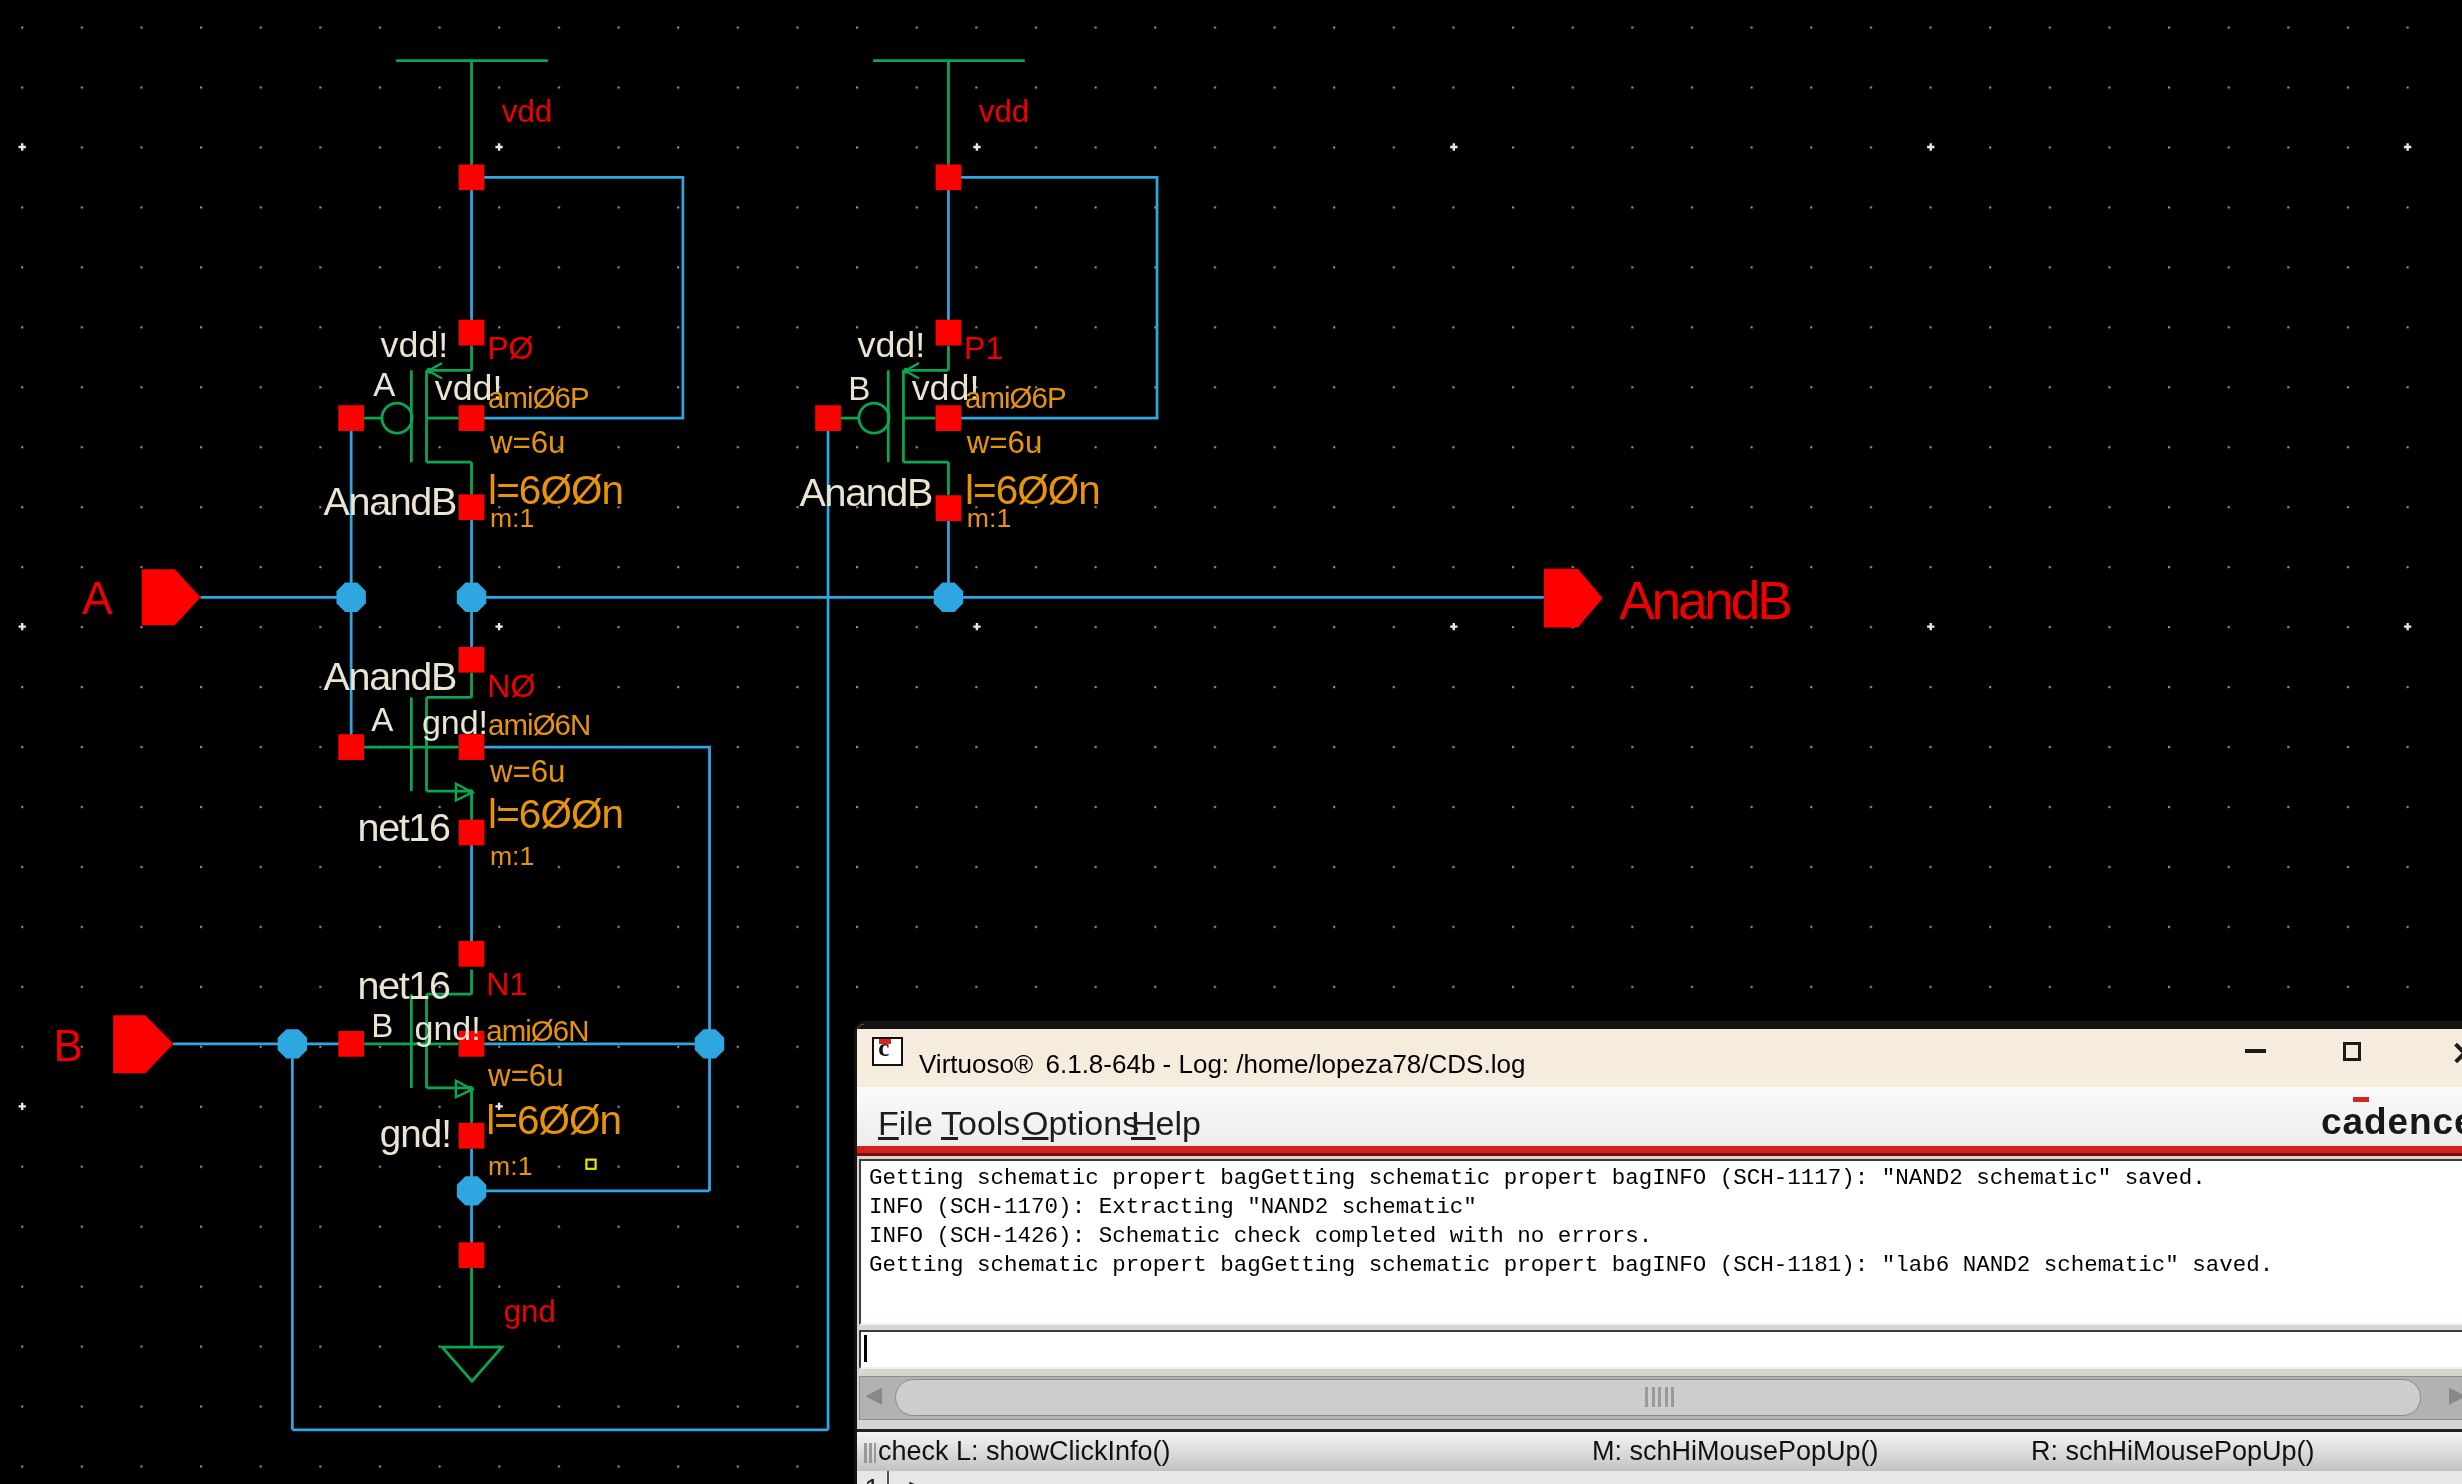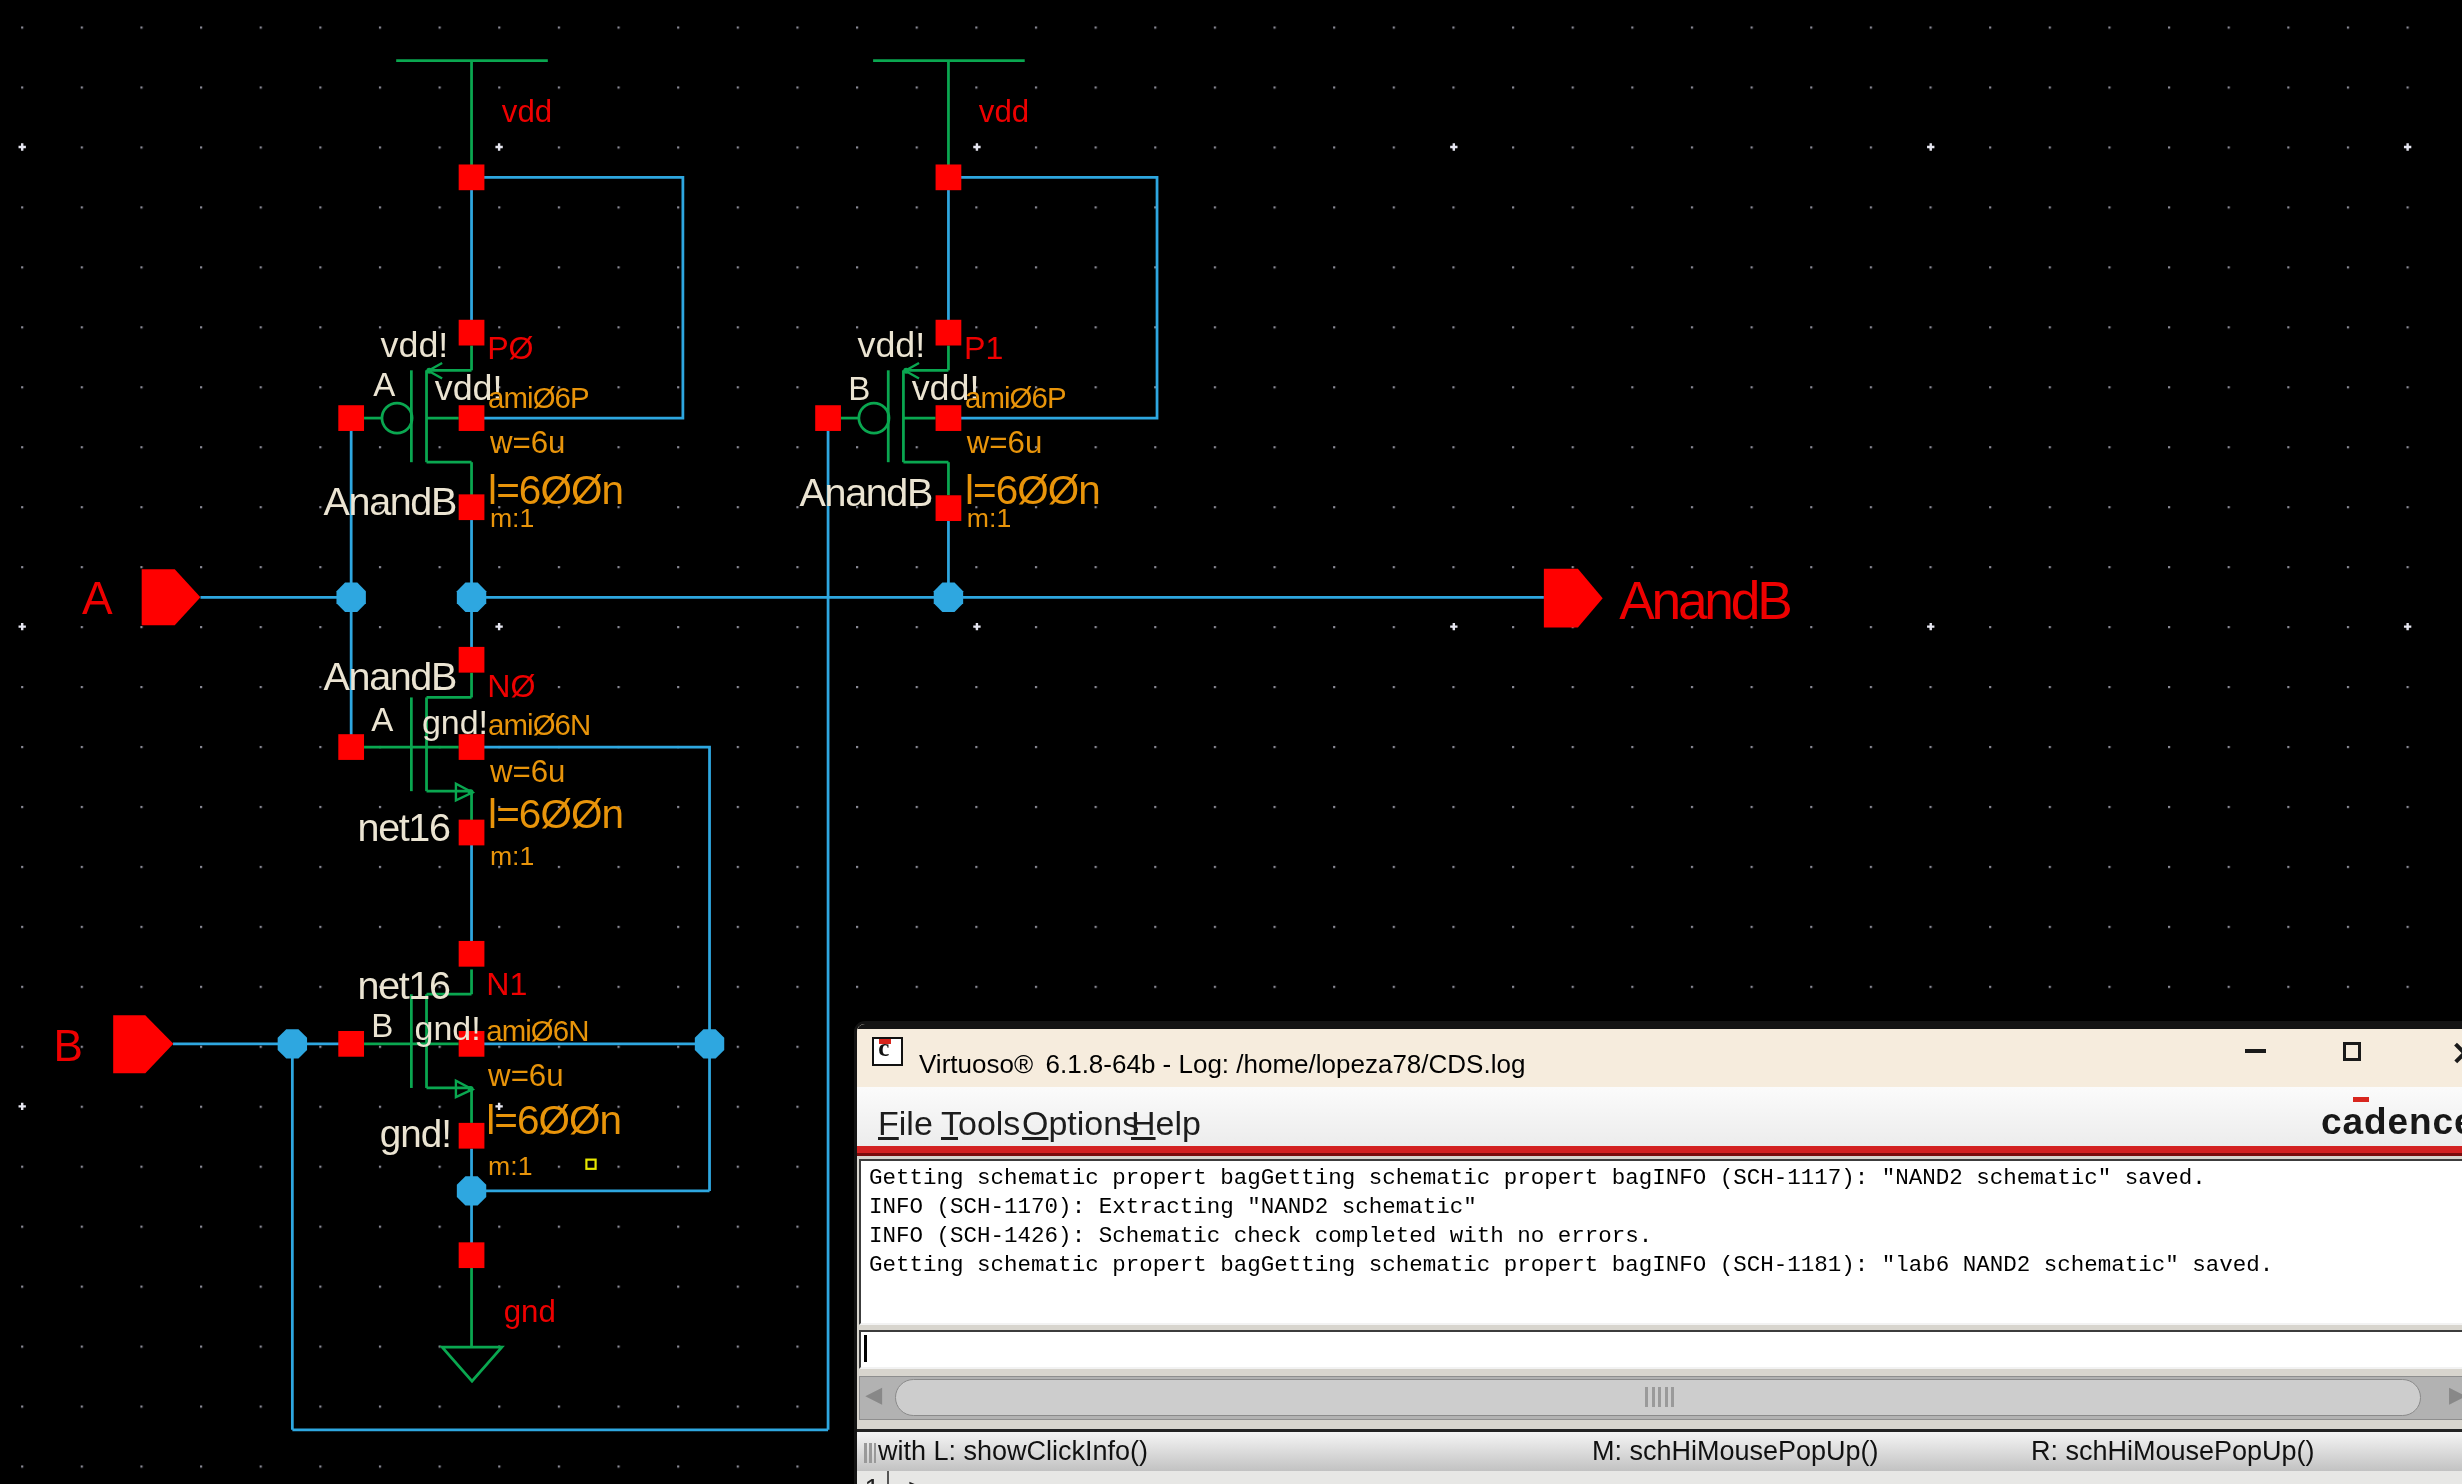--- a/index.html
+++ b/index.html
@@ -245,21 +245,21 @@
       <div id="caret"></div>
     </div>
   <div id="hscroll">
     <div id="sb-left">◀</div>
     <div id="sb-thumb"><div class="grip"></div><div class="grip"></div><div class="grip"></div><div class="grip"></div><div class="grip"></div></div>
     <div id="sb-right">▶</div>
   </div>
   <div id="sep"></div>
   <div id="statusbar">
     <div id="sgrip"><i></i><i></i><i></i></div>
-    <span style="position:absolute;left:21px">with L: showClickInfo()</span>
+    <span style="position:absolute;left:21px">check L: showClickInfo()</span>
     <span style="position:absolute;left:735px">M: schHiMousePopUp()</span>
     <span style="position:absolute;left:1174px">R: schHiMousePopUp()</span>
   </div>
   <div id="cmdrow">
       <span id="cmd1">1</span>
       <div id="cmdsep"></div>
       <span id="cmdgt">&gt;</span>
     </div>
 </div>
 

